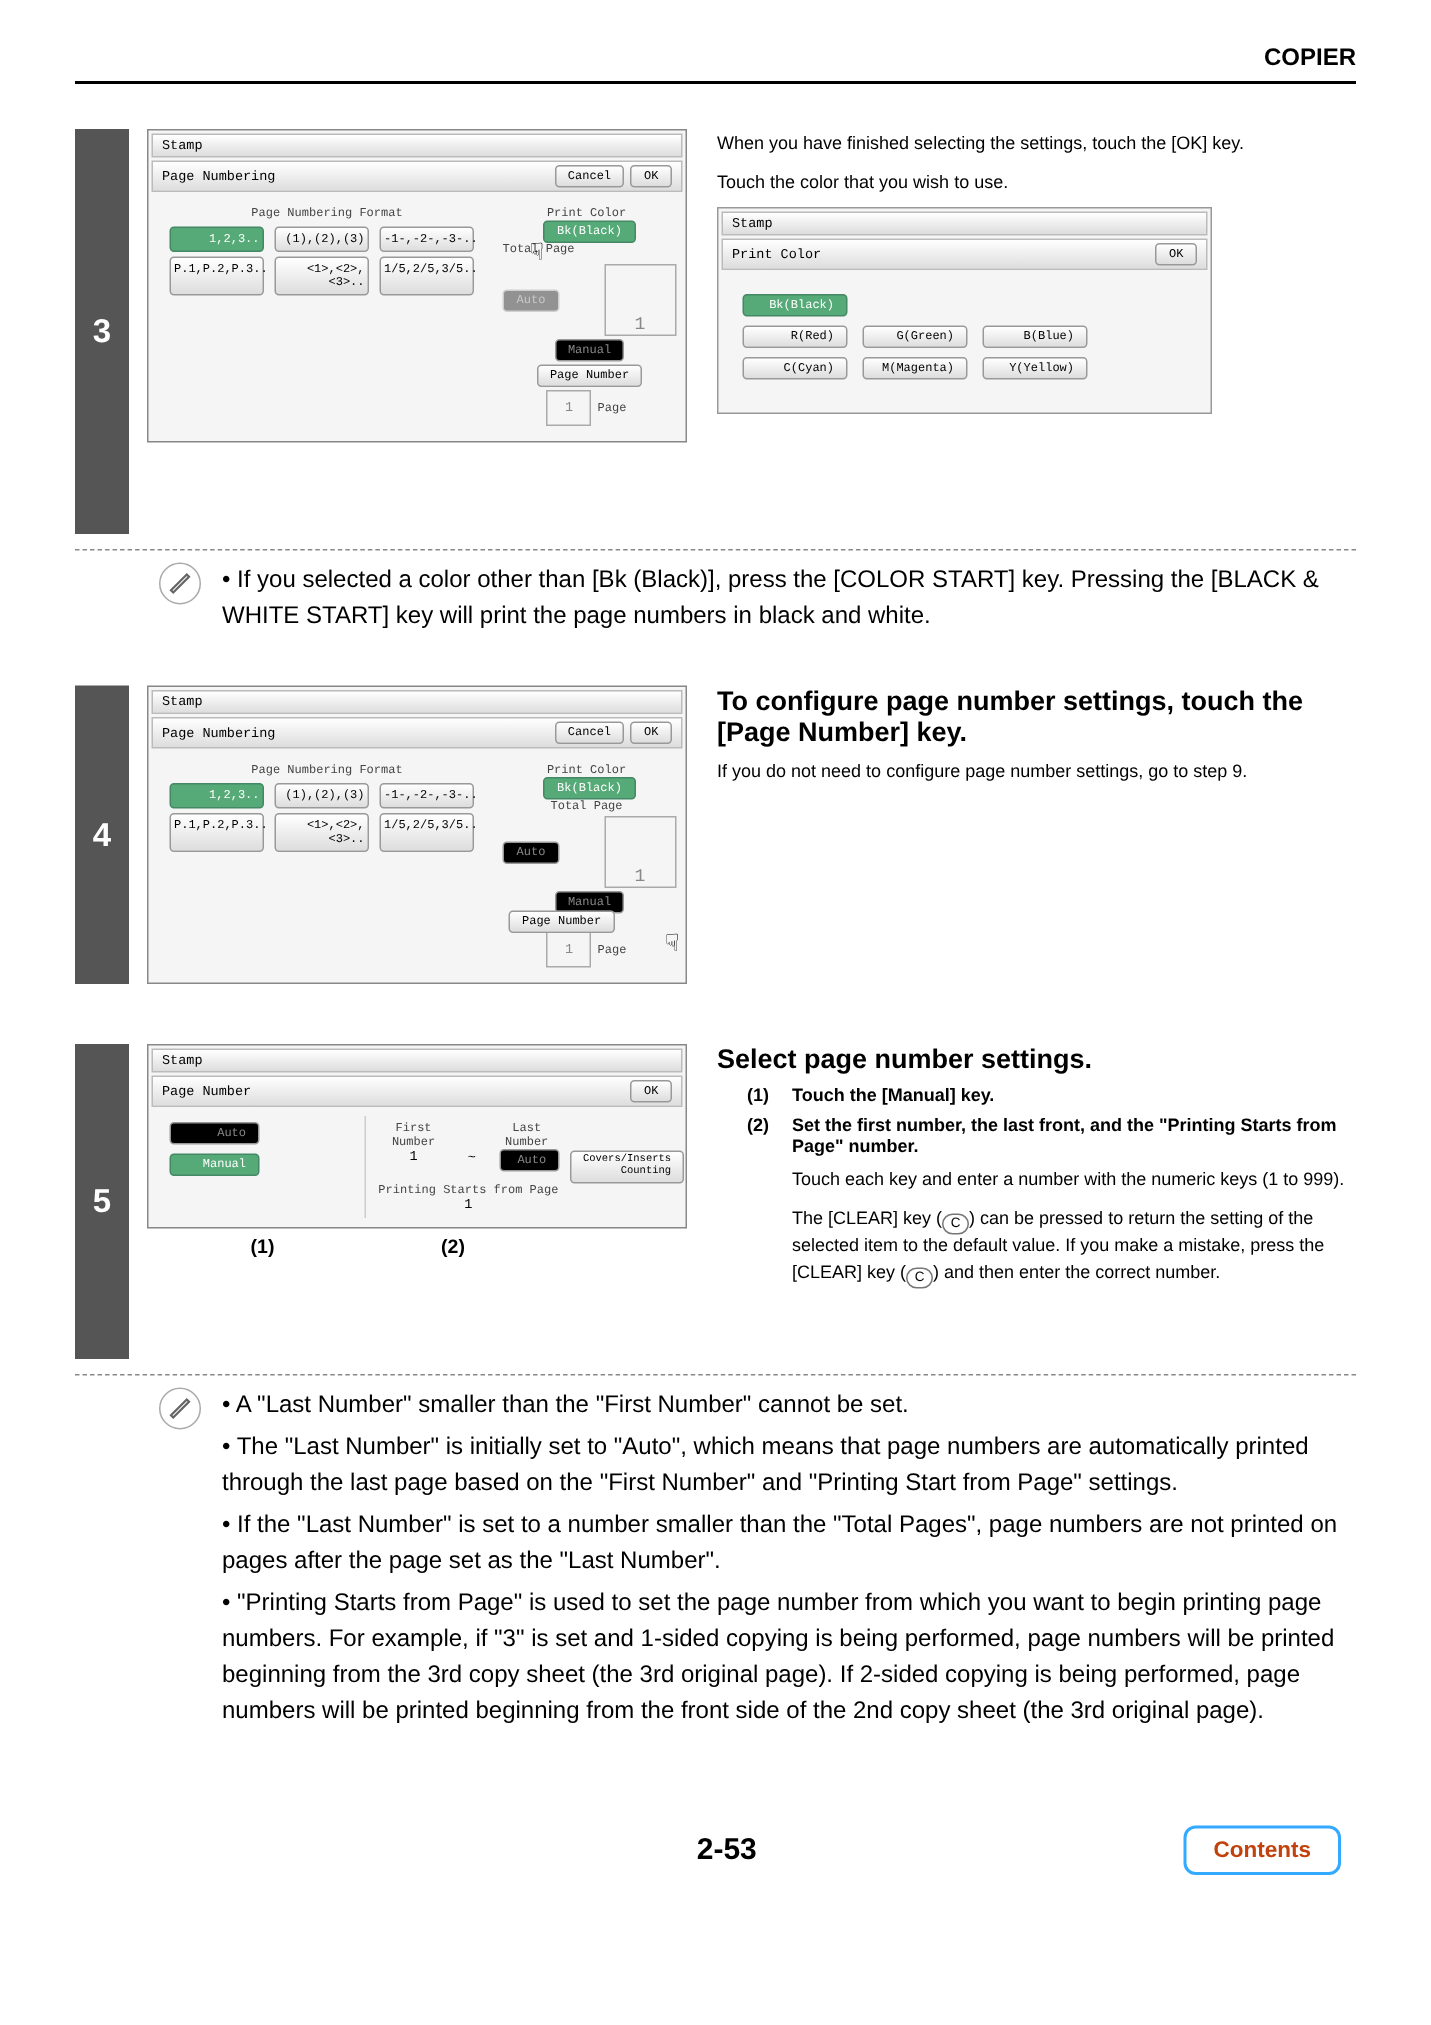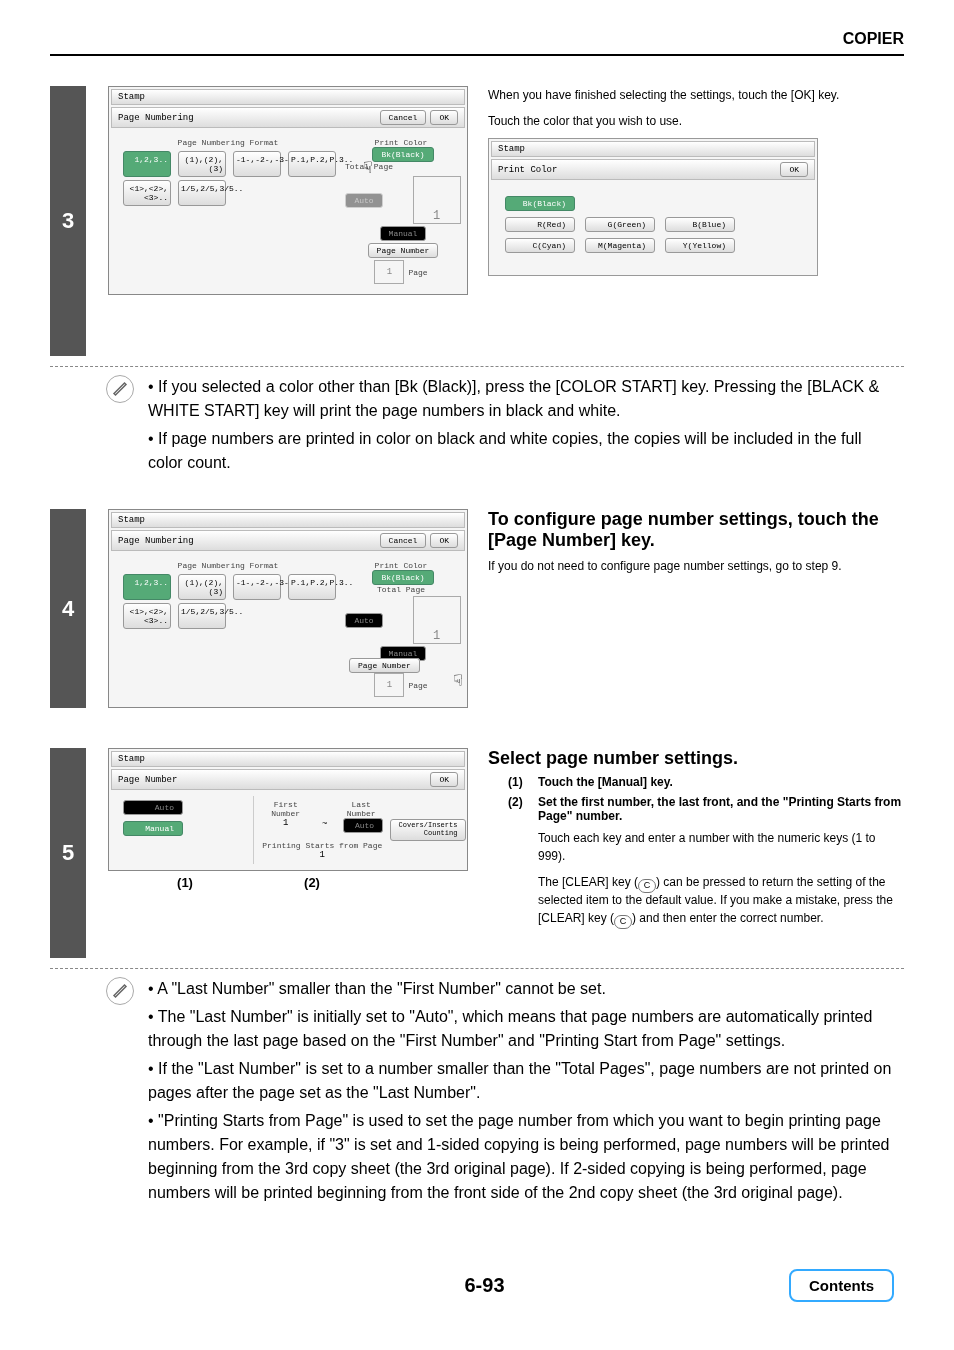--- a/index.html
+++ b/index.html
@@ -3,56 +3,56 @@
 <meta charset="utf-8">
 <style>
 * { box-sizing: border-box; margin: 0; padding: 0; }
 body { font-family: Arial, Helvetica, sans-serif; font-size: 12px; width: 954px; margin: 0 auto; background: #fff; color: #000; }
 .page { padding: 30px 50px 30px 50px; }
 .header-bar { text-align: right; font-weight: bold; font-size: 16px; margin-bottom: 6px; }
 .header-line { border-top: 2px solid #000; margin-bottom: 30px; }
 .step-row { display: flex; align-items: stretch; margin-bottom: 10px; position: relative; }
 .step-num-col { width: 36px; display: flex; align-items: center; justify-content: center; }
 .step-num { background: #555; color: #fff; font-weight: bold; font-size: 22px; width: 36px; display: flex; align-items: center; justify-content: center; height: 100%; }
-.step-body { flex: 1; display: flex; padding-left: 22px; }
+.step-body { flex: 1; display: flex; padding-left: 12px; }
 .screenshot-col { width: 360px; flex-shrink: 0; }
 .text-col { flex: 1; padding-left: 20px; }
 .step-title { font-size: 18px; font-weight: bold; margin-bottom: 6px; }
 .step-text { font-size: 12px; line-height: 1.5; margin-bottom: 8px; }
 .panel-outer { border: 1px solid #888; background: #f5f5f5; padding: 2px; font-family: "Courier New", monospace; font-size: 9px; }
 .panel-title { background: linear-gradient(#fff,#ddd); border: 1px solid #bbb; padding: 2px 6px; margin-bottom: 2px; }
 .panel-row { display: flex; align-items: center; background: linear-gradient(#fff,#ddd); border: 1px solid #bbb; padding: 2px 6px; margin-bottom: 2px; }
 .panel-row .rlabel { flex: 1; }
 .pbtn { border: 1px solid #999; background: linear-gradient(#fff,#ddd); border-radius: 3px; padding: 2px 8px; font-size: 8px; margin-left: 4px; text-align: right; }
 .pbtn.sel { background: #5a7; color: #fff; border-color: #486; }
 .pbtn.gray { background: #000000; color: #888; }
 .inner-area { display: flex; padding: 4px; }
 .col-a { flex: 1; padding: 4px; }
 .col-b { width: 120px; padding: 4px; display: flex; flex-direction: column; align-items: center; }
 .mini-label { font-size: 8px; color: #444; text-align: center; margin: 0 0; }
 .grid-btns { display: flex; flex-wrap: wrap; gap: 3px; margin-top: 4px; }
-.grid-btns .pbtn { width: 48px; padding: 3px 2px; }
+.grid-btns .pbtn { width: 63px; padding: 3px 2px; }
 .icon-box { border: 1px solid #aaa; width: 48px; height: 48px; display: flex; flex-direction: column; justify-content: flex-end; align-items: center; font-size: 12px; color: #888; margin: 2px 0; }
 .pagebox { margin-top: 2px; display: flex; align-items: center; }
 .pagebox .pg { border: 1px solid #aaa; width: 30px; height: 24px; display: flex; align-items: center; justify-content: center; color: #888; margin-right: 4px; }
 .dashed { border-top: 1px dashed #888; margin: 8px 0; }
 .note-row { display: flex; padding: 0 10px 0 56px; }
 .note-icon { width: 28px; height: 28px; border: 1px solid #aaa; border-radius: 50%; display: flex; align-items: center; justify-content: center; flex-shrink: 0; margin-right: 14px; }
 .note-icon svg { width: 18px; height: 18px; }
 .note-list { flex: 1; list-style: none; font-size: 16px; line-height: 1.5; }
 .note-list li::before { content: "• "; }
 .note-list li { margin-bottom: 4px; }
 .sub-list { margin-left: 20px; }
 .sub-list .b { font-weight: bold; }
 .callouts { display: flex; font-weight: bold; font-size: 13px; margin-top: 4px; }
 .callouts .c1 { width: 154px; text-align: center; }
 .callouts .c2 { width: 100px; text-align: center; }
 .footer { display: flex; justify-content: space-between; align-items: center; margin-top: 60px; padding: 0 10px; }
 .page-no { font-weight: bold; font-size: 20px; margin: 0 auto; }
-.contents-btn { border: 2px solid #3af; border-radius: 8px; padding: 6px 18px; color: #000000; font-weight: bold; font-size: 15px; }
+.contents-btn { border: 2px solid #3af; border-radius: 8px; padding: 6px 18px; color: #c2410c; font-weight: bold; font-size: 15px; }
 .step3-height .step-num { min-height: 270px; }
 .step4-height .step-num { min-height: 190px; }
 .step5-height .step-num { min-height: 210px; }
 .mini-panel { border: 1px solid #999; background: #f5f5f5; font-family: "Courier New", monospace; font-size: 9px; padding: 2px; width: 330px; }
 .color-grid { display: grid; grid-template-columns: repeat(3, 70px); gap: 6px 10px; padding: 14px 10px 20px 10px; }
 .color-grid .pbtn { width: 70px; }
 .clear-key { display: inline-flex; border: 1px solid #777; border-radius: 9px; width: 18px; height: 14px; align-items: center; justify-content: center; font-size: 9px; position: relative; top: 2px; }
 </style>
 </head>
 <body>
@@ -135,21 +135,20 @@
   </div>
   <div class="dashed"></div>
   <div class="note-row">
     <div class="note-icon">
       <svg viewBox="0 0 24 24">
           <path d="M4 18 L18 4 L20 6 L6 20 Z" fill="none" stroke="#666" stroke-width="2"></path>
         </svg>
     </div>
     <ul class="note-list">
       <li>If you selected a color other than [Bk (Black)], press the [COLOR START] key. Pressing the [BLACK &amp; WHITE START] key will print the page numbers in black and white.</li>
-      <li>If page numbers are printed in color on black and white copies, the copies will be included in the full color count.</li>
     </ul>
   </div>
 
   <div style="height:30px;"></div>
 
   <div class="step-row step4-height">
     <div class="step-num-col">
         <div class="step-num">4</div>
       </div>
     <div class="step-body">
@@ -277,16 +276,16 @@
     <ul class="note-list">
       <li>A "Last Number" smaller than the "First Number" cannot be set.</li>
       <li>The "Last Number" is initially set to "Auto", which means that page numbers are automatically printed through the last page based on the "First Number" and "Printing Start from Page" settings.</li>
       <li>If the "Last Number" is set to a number smaller than the "Total Pages", page numbers are not printed on pages after the page set as the "Last Number".</li>
       <li>"Printing Starts from Page" is used to set the page number from which you want to begin printing page numbers. For example, if "3" is set and 1-sided copying is being performed, page numbers will be printed beginning from the 3rd copy sheet (the 3rd original page). If 2-sided copying is being performed, page numbers will be printed beginning from the front side of the 2nd copy sheet (the 3rd original page).</li>
     </ul>
   </div>
 
   <div class="footer">
     <span style="width:120px;"></span>
-    <span class="page-no">6-93</span>
+    <span class="page-no">2-53</span>
     <span class="contents-btn">Contents</span>
   </div>
 </div>
 
 </body></html>

